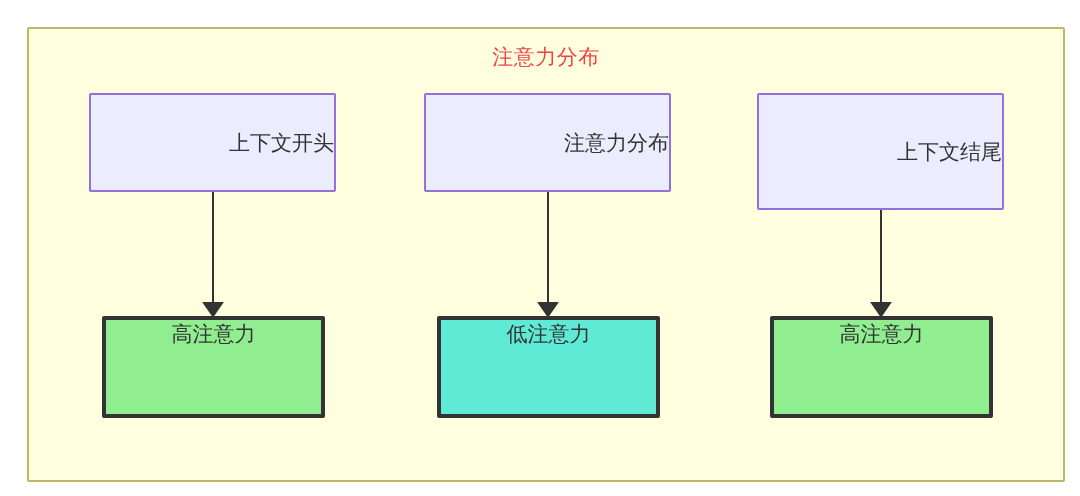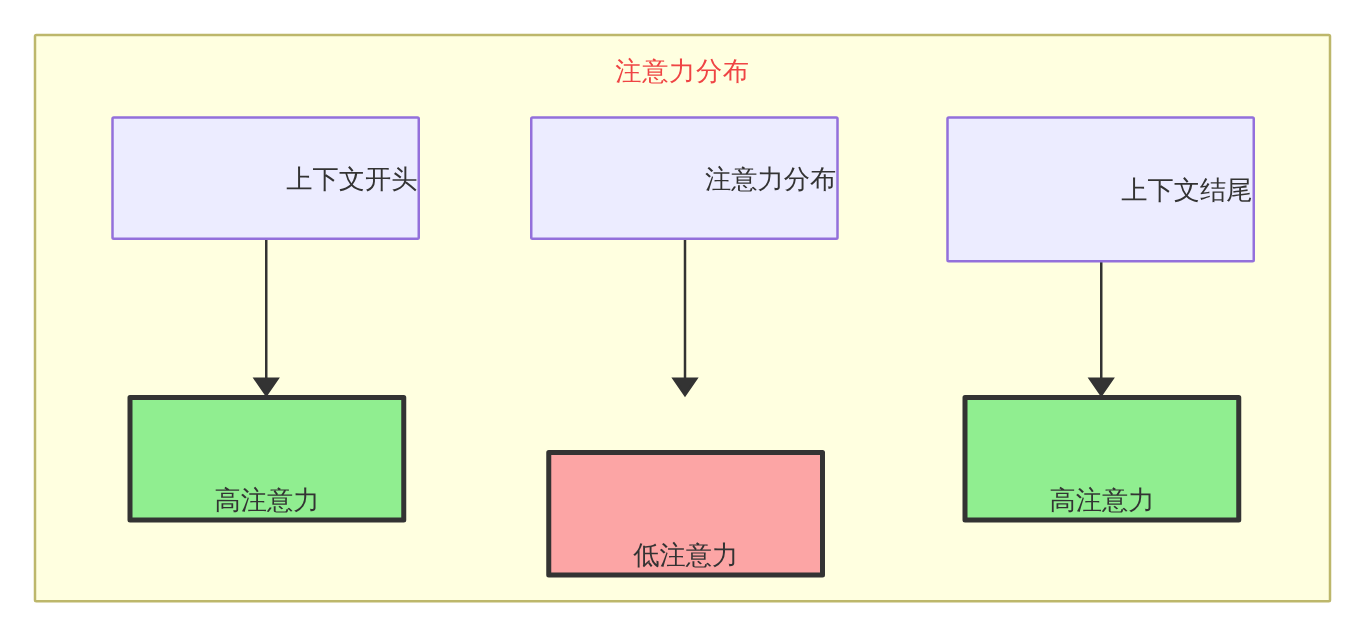--- a/index.html
+++ b/index.html
@@ -61,28 +61,28 @@
     white-space: nowrap;
   }
 
   
   .node-bottom {
     position: absolute;
     box-sizing: border-box;
     border: 4px solid #333333;
     border-radius: 2px;
     display: flex;
-    align-items: flex-end;
+    align-items: flex-start;
     justify-content: center;
     font-size: 21px;
     color: #333333;
     white-space: nowrap;
   }
   .fill-high { background: #90ee90; }
-  .fill-low  { background: #fca5a5; margin-top: 44px; }
+  .fill-low  { background: #5eead4; }
 
   svg.edge-layer {
     position: absolute;
     left: 0;
     top: 0;
     width: 1080px;
     height: 496px;
     pointer-events: none;
   }
 </style>

